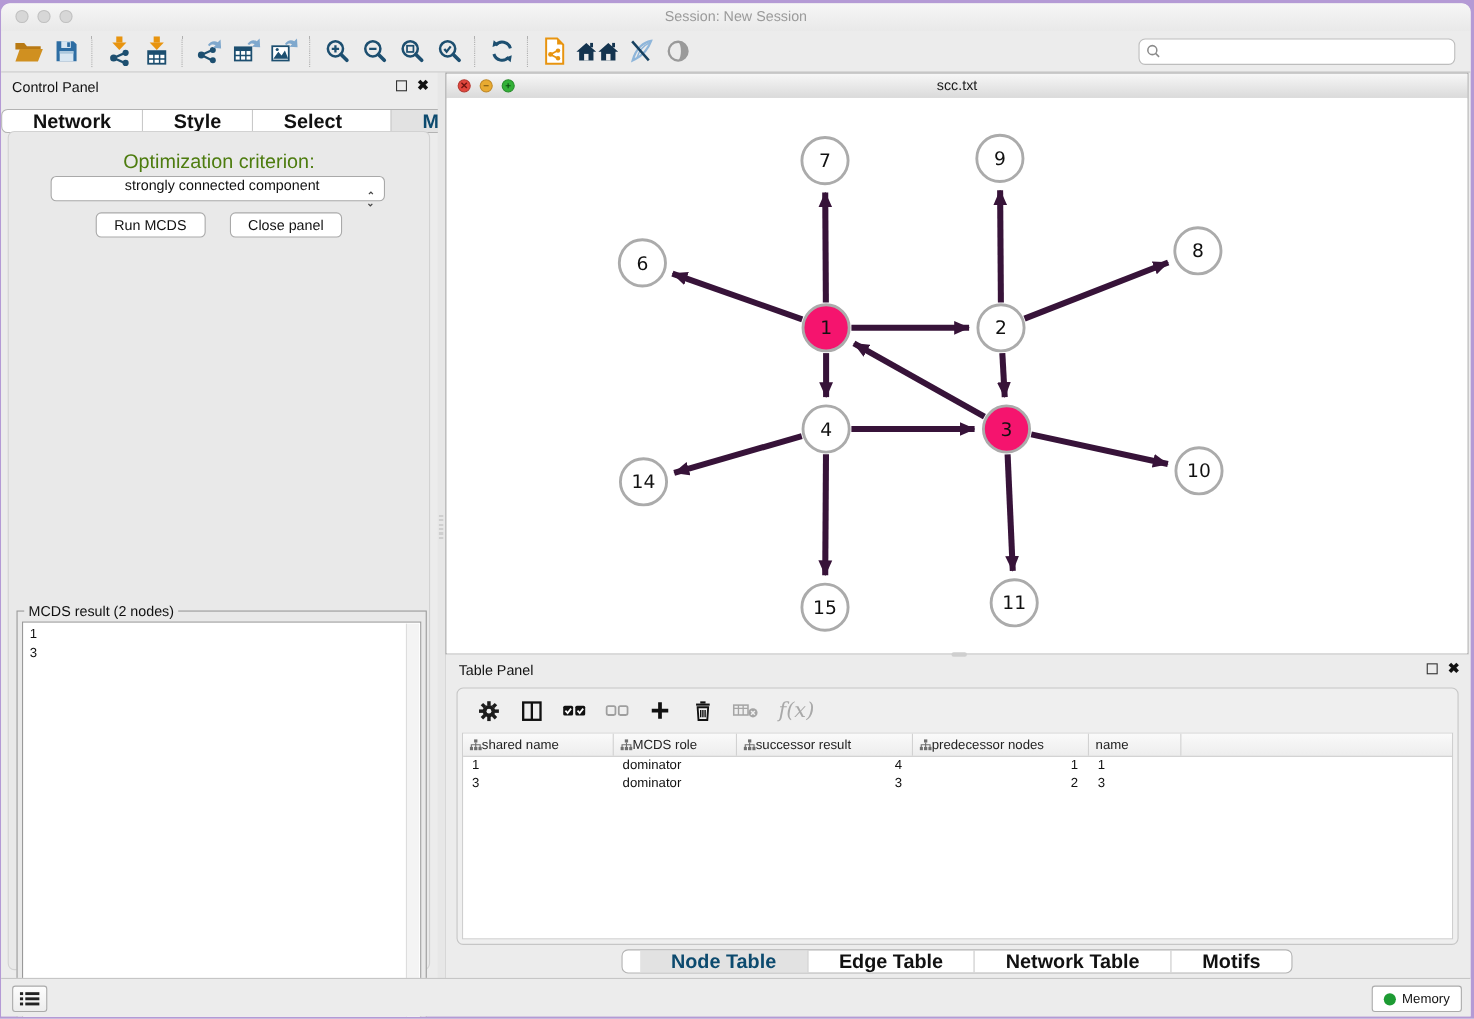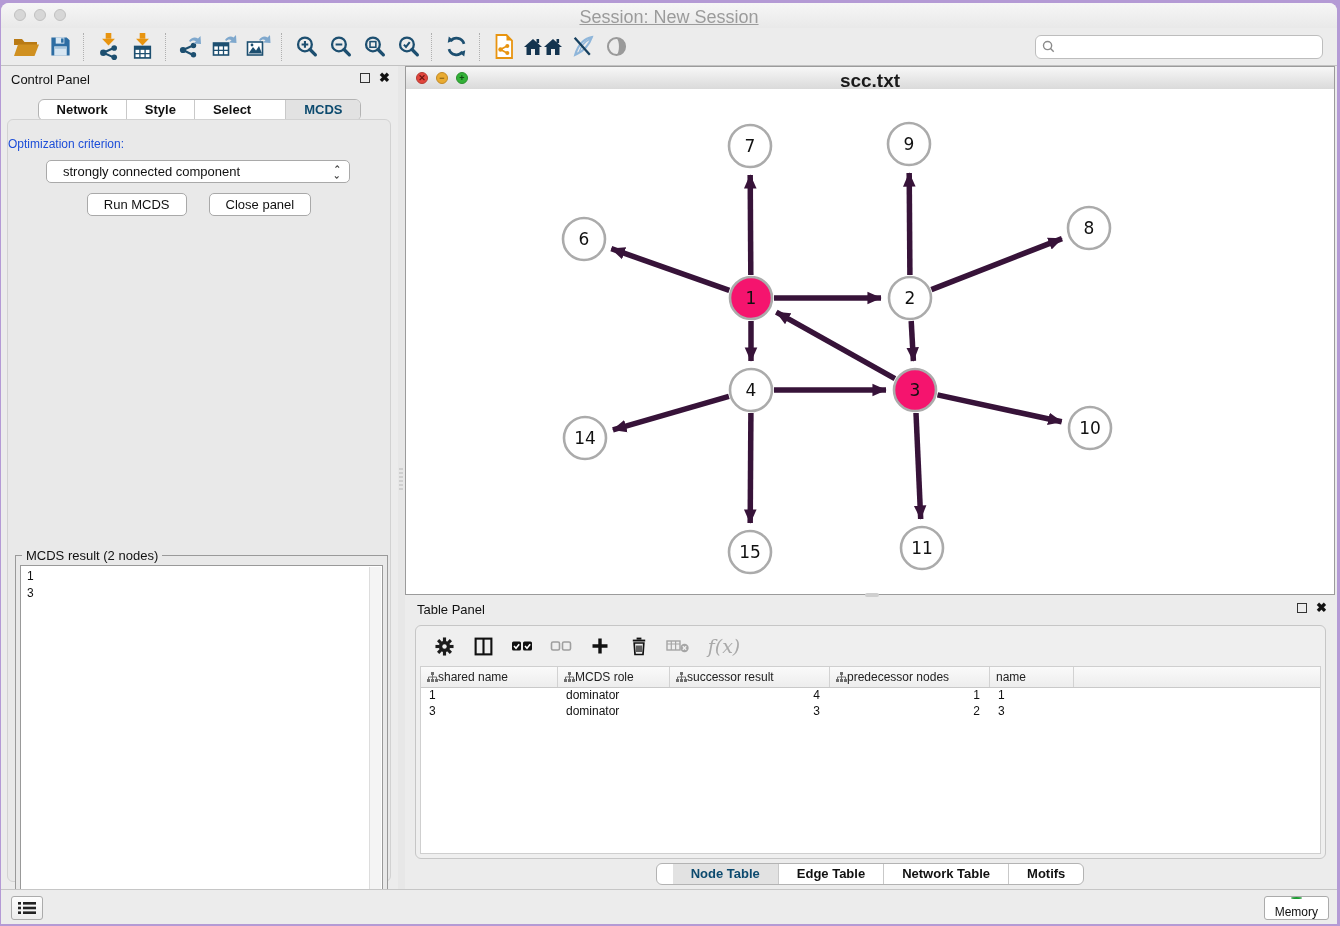--- a/index.html
+++ b/index.html
@@ -2,56 +2,56 @@
 <html><head>
 <meta charset="utf-8">
 <style>
   html,body{margin:0;padding:0;}
   body{width:1340px;height:926px;background:#b49ad5;font-family:"Liberation Sans",sans-serif;position:relative;overflow:hidden;}
   .window{position:absolute;top:3px;left:1px;right:3px;bottom:2px;background:#ececec;border-radius:8px 8px 0 0;overflow:hidden;}
   
   .titlebar{position:absolute;top:0;left:0;right:0;height:25px;background:linear-gradient(#f6f6f6,#e9e9e9);}
   .lights{position:absolute;left:13px;top:6px;display:flex;gap:8px;}
   .light{width:12px;height:12px;border-radius:50%;background:#d7d7d7;border:1px solid #c0c0c0;box-sizing:border-box;}
-  .wtitle{position:absolute;left:0;right:0;top:4px;text-align:center;font-size:18px;color:#9b9b9b;text-decoration:underline;}
+  .wtitle{position:absolute;left:0;right:0;top:4px;text-align:center;font-size:13px;color:#9b9b9b;}
   
   .toolbar{position:absolute;top:25px;left:0;right:0;height:38px;background:#ececec;border-bottom:1px solid #c2c2c2;display:flex;align-items:center;padding:0 8px;box-sizing:border-box;}
   .tbtn{width:34px;height:30px;display:flex;align-items:center;justify-content:center;flex:0 0 auto;}
   .tsep{width:1px;height:28px;margin:0 6px;border-left:1px dotted #b0b0b0;flex:0 0 auto;}
   .searchbox{margin-left:auto;margin-right:6px;width:288px;height:24px;background:#fff;border:1px solid #bdbdbd;border-radius:6px;display:flex;align-items:center;padding:0 6px;box-sizing:border-box;}
   .searchbox input{border:none;outline:none;flex:1;font-size:12px;background:transparent;margin-left:4px;}
   
   .control-panel{position:absolute;top:63px;left:0;width:397px;bottom:34px;background:#ececec;}
   .panel-head{position:absolute;top:0;left:0;right:0;height:27px;}
   .panel-title{position:absolute;left:10px;top:6px;font-size:13px;color:#111;}
   .winbtns{position:absolute;right:8px;top:7px;display:flex;gap:9px;align-items:center;}
   .floatico{width:10px;height:10px;border:1.6px solid #333;box-sizing:border-box;}
   .closeico{font-size:13px;font-weight:bold;color:#111;line-height:10px;}
   .seg{display:inline-flex;border:1px solid #b3b3b3;border-radius:6px;overflow:hidden;background:#fff;}
-  .seg>div{padding:2px 18px;font-size:13px;font-weight:600;color:#111;border-left:1px solid #c9c9c9;line-height:16px;white-space:nowrap;}
+  .seg>div{padding:2px 28px;font-size:18px;font-weight:600;color:#111;border-left:1px solid #c9c9c9;line-height:16px;white-space:nowrap;}
   .seg>div:first-child{border-left:none;}
   .seg>div.sel{background:#e2e2e2;color:#0c4a6e;margin-left:16px;}
   .cp-tabs{position:absolute;top:33px;left:0;right:0;text-align:center;}
   .panel-box{position:absolute;top:53px;left:6px;right:7px;bottom:8px;background:#e9e9e9;border:1px solid #d2d2d2;border-radius:6px;}
-  .opt-label{position:absolute;top:17px;left:0;right:0;font-size:12px;color:#1d4ed8;}
-  .dropdown{position:absolute;top:40px;left:38px;right:40px;height:23px;background:#fff;border:1px solid #a9a9a9;border-radius:5px;display:flex;align-items:center;padding:0 8px 0 16px;box-sizing:border-box;font-size:13px;color:#111;}
+  .opt-label{position:absolute;top:17px;left:0;right:0;text-align:center;font-size:18px;color:#4d7c0f;}
+  .dropdown{position:absolute;top:40px;left:38px;right:40px;height:23px;background:#fff;border:1px solid #a9a9a9;border-radius:5px;display:flex;align-items:center;padding:0 8px 0 16px;box-sizing:border-box;font-size:13px;color:#111;flex-direction:column;}
   .chev{margin-left:auto;display:flex;flex-direction:column;line-height:5px;font-size:9px;color:#444;font-weight:bold;}
   .btnrow{position:absolute;top:73px;left:0;right:0;display:flex;justify-content:center;gap:22px;}
   .pbtn{background:#fff;border:1px solid #a9a9a9;border-radius:5px;font-size:13px;color:#111;padding:3px 16px;font-family:"Liberation Sans",sans-serif;}
   .mcds-box{position:absolute;top:435px;left:7px;width:371px;height:377px;border:1px solid #9a9a9a;background:#e9e9e9;}
   .mcds-legend{position:absolute;top:-8px;left:6px;background:#e9e9e9;padding:0 4px;font-size:13px;color:#111;}
   .mcds-text{position:absolute;top:9px;left:4px;right:4px;bottom:4px;background:#fff;border:1px solid #999;font-size:12px;color:#111;padding:2px 0 0 6px;line-height:17px;}
   .mcds-scroll{position:absolute;top:1px;right:1px;bottom:1px;width:11px;background:#f4f4f4;border-left:1px solid #ddd;}
   
   .vsplit{position:absolute;top:63px;left:397px;width:7px;bottom:34px;background:#e7e7e7;border-right:1px solid #9f9f9f;}
   .vgrip{position:absolute;top:402px;left:1px;width:4px;height:22px;background:repeating-linear-gradient(#cfcfcf 0 2px,#e7e7e7 2px 4px);}
   
   .netwin{position:absolute;top:63px;left:404px;right:2px;height:529px;background:#fff;border:1px solid #9b9b9b;box-sizing:border-box;}
   .net-titlebar{position:absolute;top:0;left:0;right:0;height:22px;background:linear-gradient(#f7f7f7,#dadada);border-bottom:1px solid #b3b3b3;}
-  .net-title{position:absolute;left:0;right:0;top:3px;text-align:center;font-size:19px;color:#1a1a1a;font-weight:bold;}
+  .net-title{position:absolute;left:0;right:0;top:3px;text-align:center;font-size:13px;color:#1a1a1a;}
   .tl{width:12px;height:12px;border-radius:50%;box-sizing:border-box;display:flex;align-items:center;justify-content:center;font-size:9px;font-weight:bold;line-height:1;}
   .net-canvas{position:absolute;top:22px;left:0;right:0;bottom:0;background:#fff;overflow:hidden;}
   
   .table-panel{position:absolute;top:592px;left:404px;right:2px;bottom:34px;background:#ececec;}
   .tp-title{position:absolute;left:12px;top:7px;font-size:13px;color:#111;}
   .table-box{position:absolute;top:30px;left:10px;right:9px;height:232px;background:#efefef;border:1px solid #c6c6c6;border-radius:6px;overflow:hidden;}
   .tb-toolbar{position:absolute;top:0;left:0;right:0;height:40px;display:flex;align-items:center;padding-left:16px;gap:15px;text-align:center;}
   .tb-ic{width:24px;height:24px;display:flex;align-items:center;justify-content:center;}
   .fx{font-family:"DejaVu Serif",serif;font-style:italic;color:#a9a9a9;font-size:19px;}
   .datatable{position:absolute;top:40px;left:4px;right:4px;bottom:4px;background:#fff;border:1px solid #cfcfcf;}
@@ -59,21 +59,21 @@
   .th{display:flex;align-items:center;font-size:12px;color:#222;border-right:1px solid #d2d2d2;box-sizing:border-box;padding:0 4px 0 6px;}
   .th .lbl{flex:1;}
   .trow{display:flex;height:16px;font-size:12px;color:#111;}
   .td{box-sizing:border-box;padding:0 10px 0 8px;overflow:hidden;white-space:nowrap;}
   .td.num{text-align:right;}
   .tp-tabs{position:absolute;left:0;right:0;top:268px;text-align:center;}
   .hgrip{position:absolute;top:-2px;left:460px;width:14px;height:4px;background:#cfcfcf;border-radius:2px;}
   
   .statusbar{position:absolute;bottom:0;left:0;right:0;height:34px;background:#ececec;border-top:1px solid #c6c6c6;}
   .sb-left{position:absolute;left:10px;top:6px;width:30px;height:22px;background:linear-gradient(#fdfdfd,#ededed);border:1px solid #ababab;border-radius:3px;display:flex;align-items:center;justify-content:center;}
-  .sb-right{position:absolute;right:8px;top:6px;height:22px;background:#fff;border:1px solid #ababab;border-radius:3px;display:flex;align-items:center;gap:6px;padding:0 10px;font-size:12px;color:#111;flex-direction:column;}
+  .sb-right{position:absolute;right:8px;top:6px;height:22px;background:#fff;border:1px solid #ababab;border-radius:3px;display:flex;align-items:center;gap:6px;padding:0 10px;font-size:12px;color:#111;}
   .gdot{width:11px;height:11px;border-radius:50%;background:#1d9b33;}
   svg{display:block;}
 </style>
 </head>
 <body>
 
 <div class="window">
 
   <div class="titlebar">
     <div class="lights">

